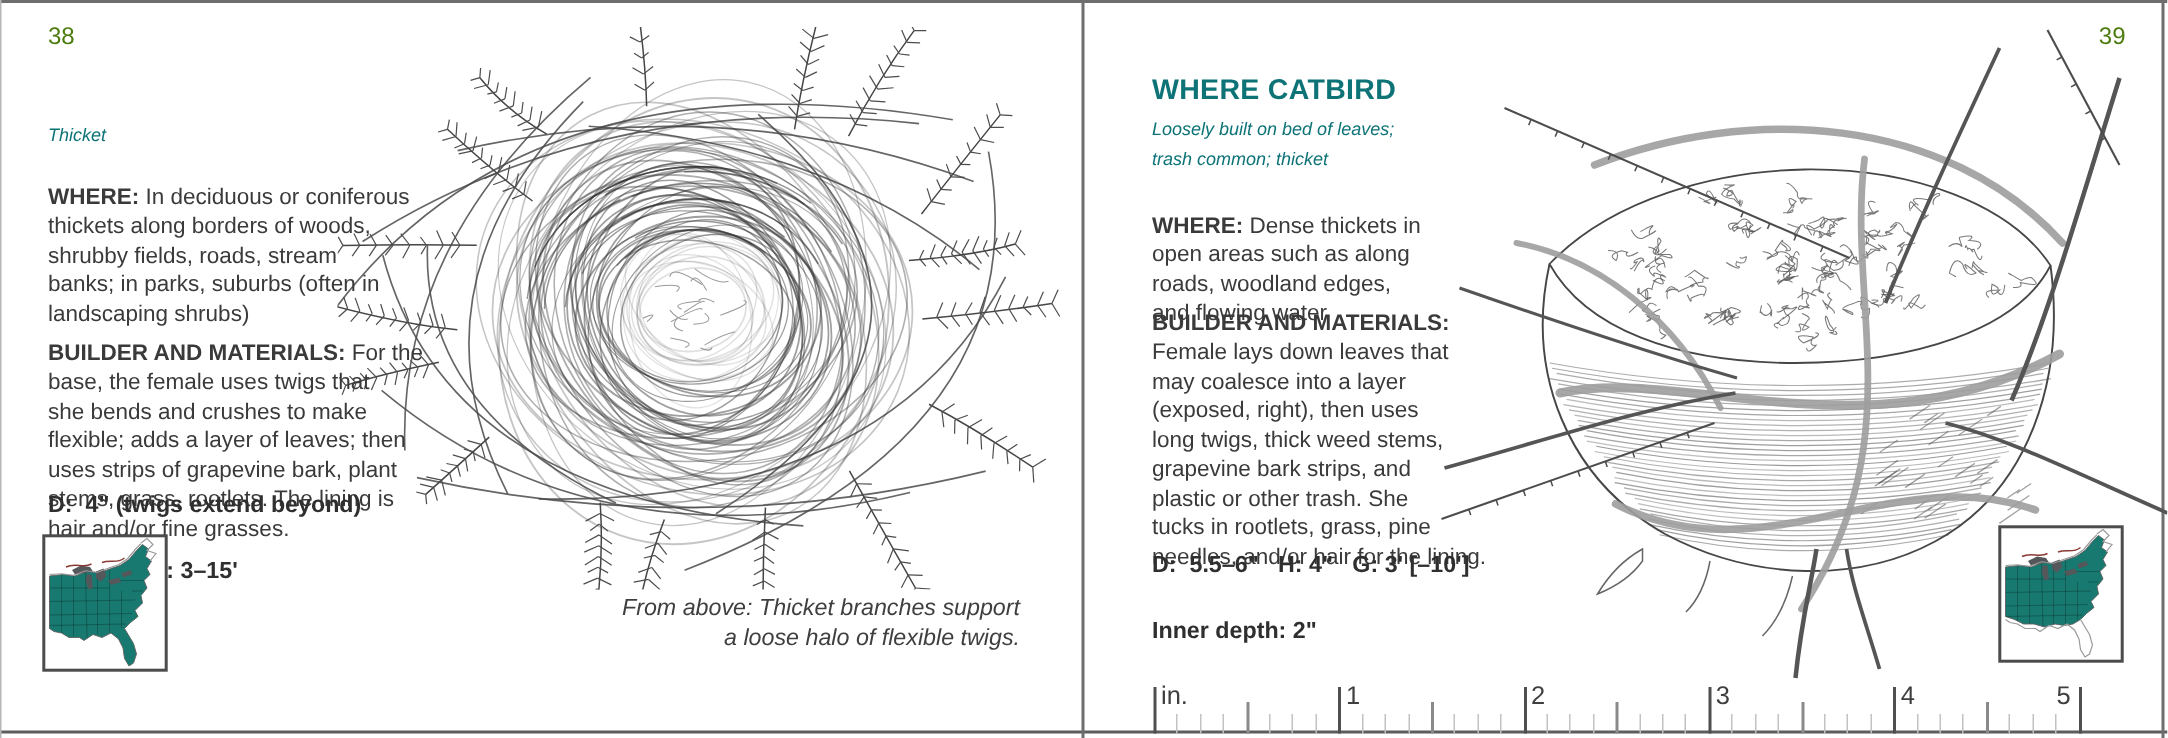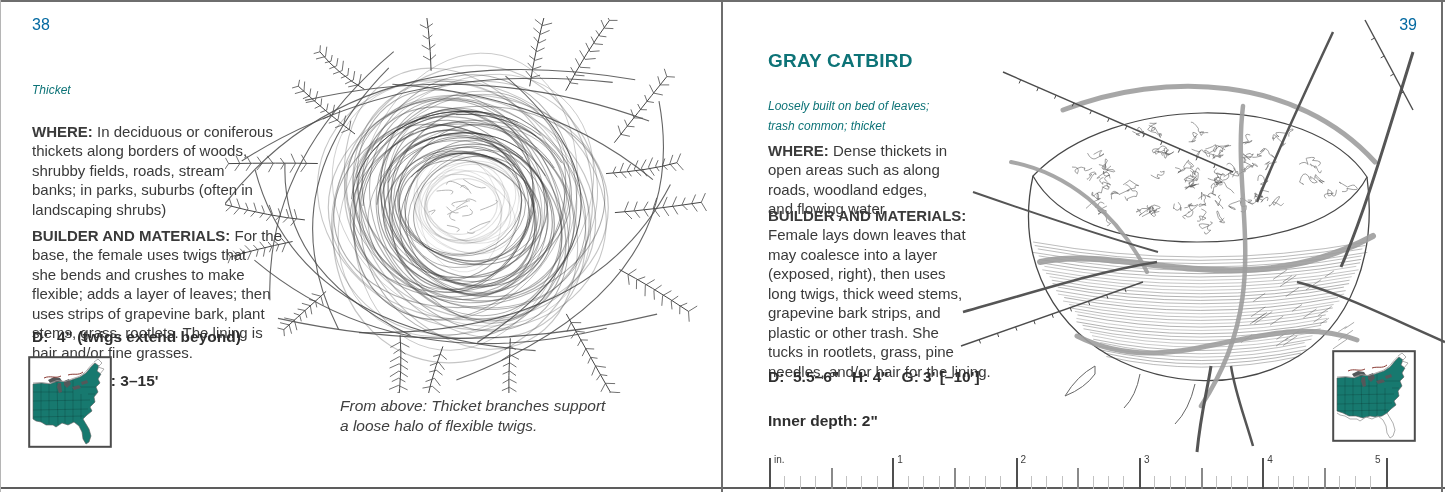--- a/index.html
+++ b/index.html
@@ -9,41 +9,41 @@
   }
   .edge{position:absolute;background:#6e6e6e;}
   .edge-top{left:0;top:0;width:1445px;height:2px;}
   .edge-bottom{left:0;top:487px;width:1445px;height:2px;background:#5d5d5d;}
   .edge-left{left:0;top:0;width:1px;height:492px;background:#b5b5b5;}
   .edge-right{left:1441px;top:0;width:2px;height:492px;}
   .gutter{left:721px;top:0;width:2px;height:492px;}
   .page{position:absolute;top:0;height:492px;}
   .page-left{left:0;width:722px;}
   .page-right{left:723px;width:722px;}
-  .pagenum{position:absolute;font-size:16px;color:#0369a1;}
+  .pagenum{position:absolute;font-size:16px;color:#4d7c0f;}
   .title{position:absolute;font-size:19px;font-weight:700;color:var(--accent,#0d7377);letter-spacing:.2px;white-space:nowrap;}
   .subtitle{position:absolute;font-size:12px;font-style:italic;color:var(--accent,#0d7377);white-space:pre-line;line-height:20px;}
   .body-par{position:absolute;font-size:15px;line-height:19.5px;white-space:pre-line;margin:0;}
   .lbl{font-weight:700;}
   .stats{position:absolute;font-size:15.5px;font-weight:700;line-height:22px;white-space:pre-line;color:#2f2f2f;}
-  .caption{position:absolute;font-size:15.5px;font-style:italic;text-align:left;line-height:20px;white-space:pre-line;color:#3f3f3f;}
+  .caption{position:absolute;font-size:15.5px;font-style:italic;text-align:right;line-height:20px;white-space:pre-line;color:#3f3f3f;}
   .illus{position:absolute;}
   .map{position:absolute;}
   .map-bg{fill:#ffffff;stroke:#4c4c4c;stroke-width:2;}
   .range{fill:var(--map-fill,#17796f);stroke:#5d5d5d;stroke-width:.6;}
   .lakes path{fill:var(--map-lakes,#54585a);stroke:none;}
   .canada path{fill:none;stroke:#9a9a9a;stroke-width:.8;}
   .states path{fill:none;stroke:rgba(0,0,0,.32);stroke-width:.5;}
   .limit path{fill:none;stroke:var(--range-limit,#8a3a33);stroke-width:1;}
   .ruler{position:absolute;left:769px;bottom:3px;width:650px;height:34px;}
   .tick{position:absolute;bottom:0;}
   .t-major{width:2px;height:31px;background:#4f4f4f;}
   .t-half{width:2px;height:21px;background:#8a8a8a;}
   .t-minor{width:1px;height:13px;background:#c2c2c2;}
-  .rlabel{position:absolute;top:-1px;font-size:10px;color:#3f3f3f;}
+  .rlabel{position:absolute;top:-1px;font-size:17px;color:#3f3f3f;}
 </style>
 </head>
 <body>
 
 <div class="edge edge-top"></div>
 <div class="edge edge-bottom"></div>
 <div class="edge edge-left"></div>
 <div class="edge edge-right"></div>
 <div class="edge gutter"></div>
 
@@ -708,22 +708,22 @@
       <line x1="429.6" y1="24.0" x2="426.1" y2="25.9" stroke="#4c4c4c" stroke-width="1"></line>
       <line x1="439.2" y1="42.0" x2="435.7" y2="43.9" stroke="#4c4c4c" stroke-width="1"></line>
       <line x1="448.8" y1="60.0" x2="445.3" y2="61.9" stroke="#4c4c4c" stroke-width="1"></line>
       <line x1="458.4" y1="78.0" x2="454.9" y2="79.9" stroke="#4c4c4c" stroke-width="1"></line>
       <path d="M150,352 q-18,10 -30,30 q20,-8 30,-22 Z" fill="none" stroke="#666" stroke-width="1"></path>
       <path d="M250,370 q-6,26 -20,40" fill="none" stroke="#666" stroke-width="1"></path>
       <path d="M195,360 q-4,22 -16,34" fill="none" stroke="#666" stroke-width="1"></path>
     </svg>
 
   <div class="pagenum" style="right:28px;top:16px;text-align:center;">39</div>
-  <h1 class="title" style="left:45px;top:50px;margin:0;">GRAY CATBIRD</h1>
-  <div class="subtitle" style="left:45px;top:96px;">Loosely built on bed of leaves;
+  <h1 class="title" style="left:45px;top:50px;margin:0;">WHERE CATBIRD</h1>
+  <div class="subtitle" style="left:45px;top:76px;">Loosely built on bed of leaves;
 trash common; thicket</div>
 
   <p class="body-par" style="left:45px;top:121px;width:235px;">
     <span class="lbl">WHERE:</span><span> Dense thickets in
 open areas such as along
 roads, woodland edges,
 and flowing water</span>
   </p>
   <p class="body-par" style="left:45px;top:186px;width:235px;">
     <span class="lbl">BUILDER AND MATERIALS:</span><span>

